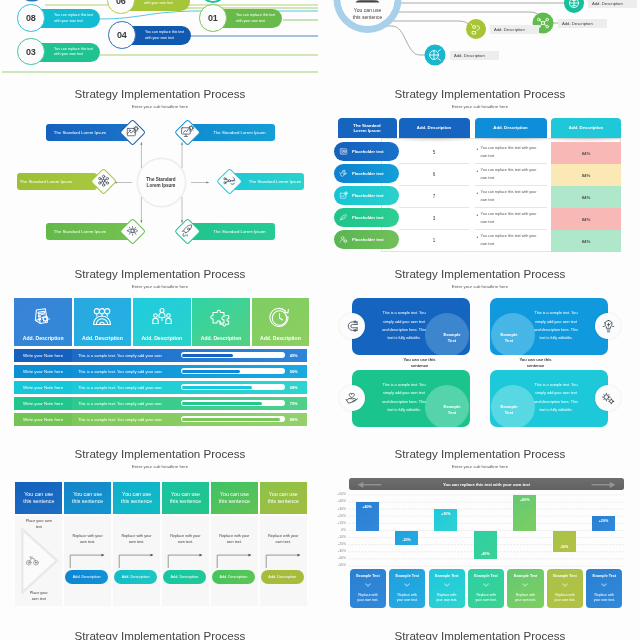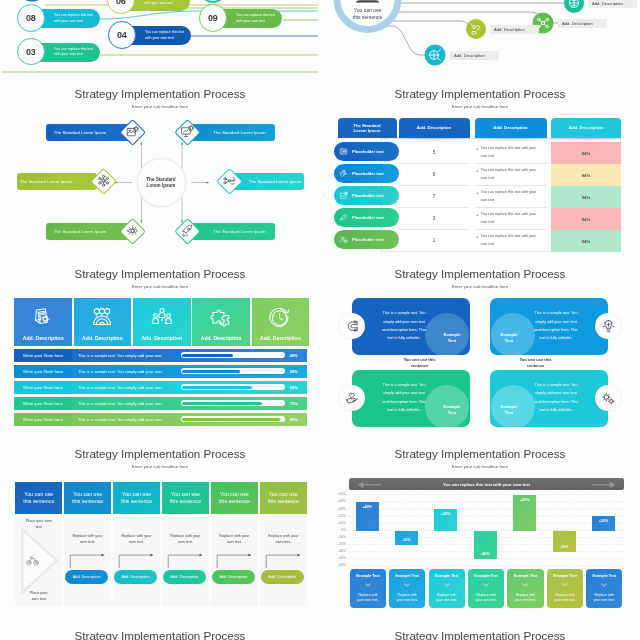--- a/index.html
+++ b/index.html
@@ -141,21 +141,21 @@
         <span>You can replace this text with your own text</span>
       </div>
   <div class="np-circ" style="left:108px;top:21.1px;border-color:#2e6cb6;">
         <span>04</span>
       </div>
 
   <div class="np-pill np-l" style="left:212px;top:8.9px;background:#68bb4a;">
         <span>You can replace this text with your own text</span>
       </div>
   <div class="np-circ" style="left:199px;top:4.2px;border-color:#7ec35c;">
-        <span>09</span>
+        <span>01</span>
       </div>
 </div>
 
 <div class="slide s2" style="left:320px;top:0;height:80px;">
   <svg width="320" height="80" viewBox="0 0 320 80">
     <g fill="none" stroke="#8d8d8d" stroke-width=".75">
       <path d="M44 3 H252"></path>
       <path d="M44 12 H210 C222 12 222 23 232 23 H253"></path>
       <path d="M44 21 H139 C150 21 150 29 157 29"></path>
       <path d="M40 26 H72 C86 26 86 55 100 55 H125"></path>

